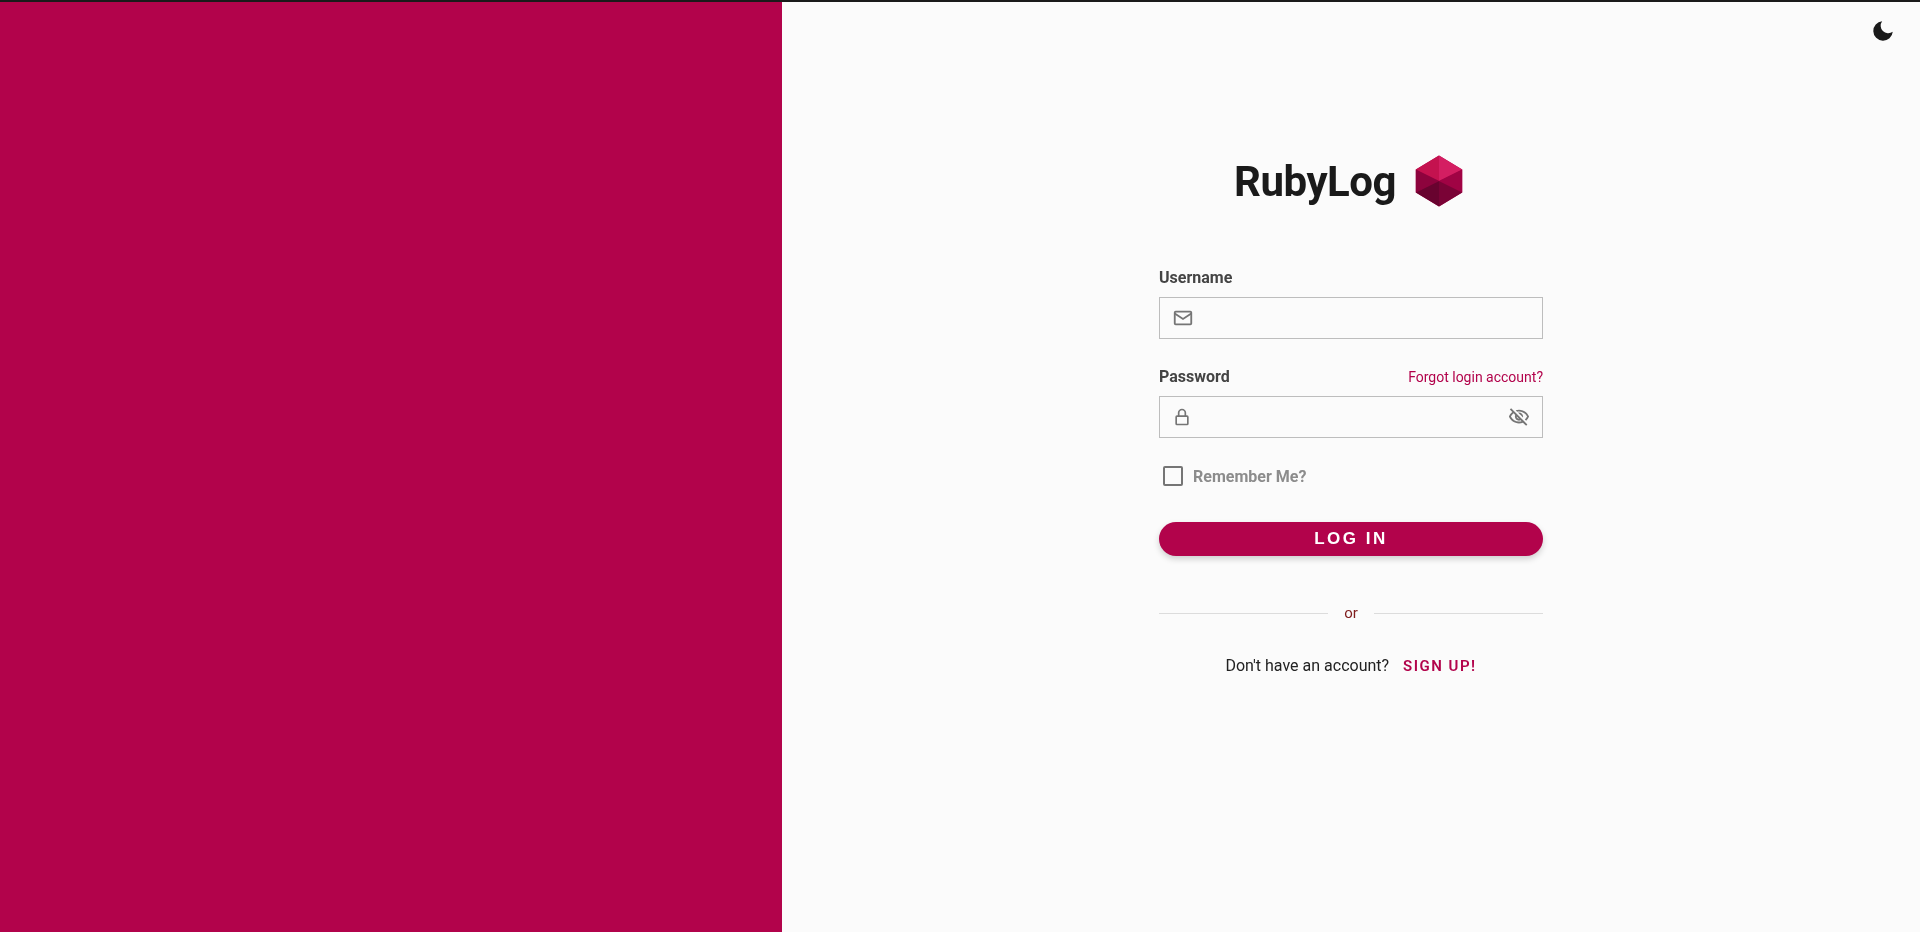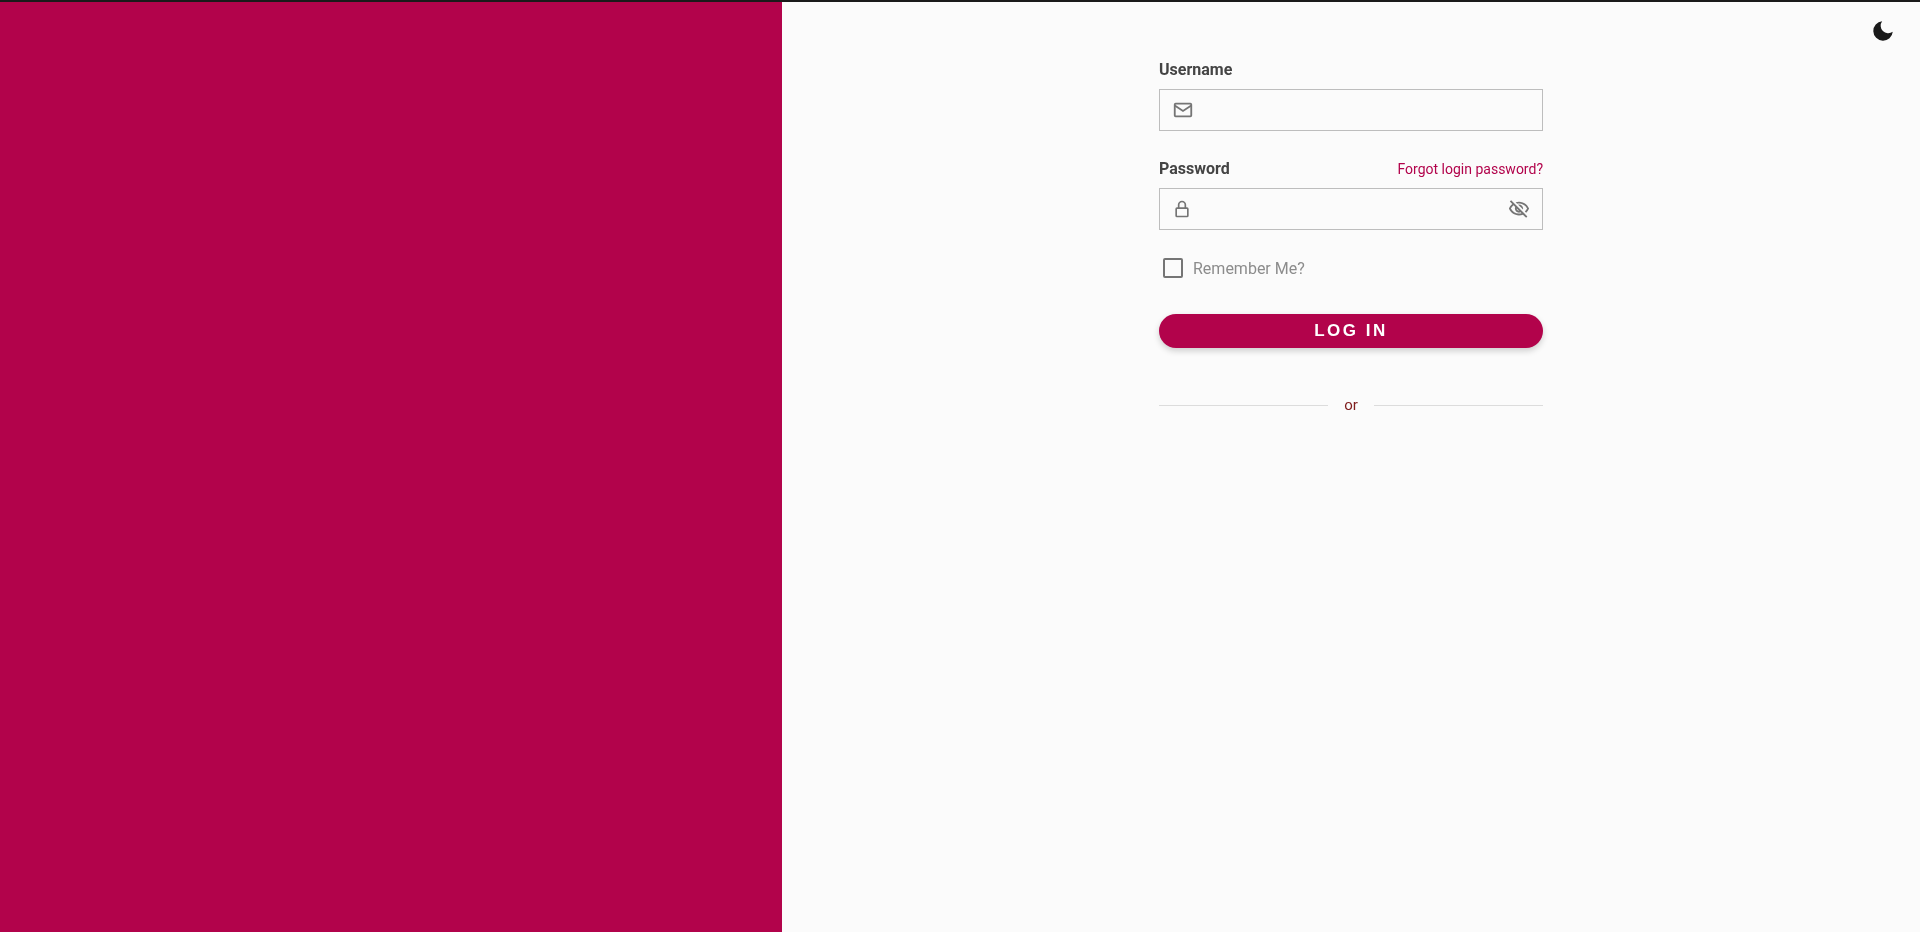--- a/index.html
+++ b/index.html
@@ -129,20 +129,21 @@
     height: 20px;
     border: 2px solid #757575;
     border-radius: 2px;
     cursor: pointer;
     margin-left: 4px;
   }
   .remember-label {
     font-size: 16px;
     color: #8c8c8c;
     cursor: pointer;
+    font-weight: bold;
   }
   .login-btn {
     width: 100%;
     height: 34px;
     background: #b2034b;
     color: #ffffff;
     border: none;
     border-radius: 24px;
     font-size: 17px;
     font-weight: 600;
@@ -191,40 +192,52 @@
 <div class="container">
   <div class="left-panel"></div>
   <div class="right-panel">
 
     <div class="theme-toggle">
       <svg width="26" height="26" viewBox="0 0 24 24" fill="currentColor">
         <path d="M21 12.79A9 9 0 1 1 11.21 3 7 7 0 0 0 21 12.79z"></path>
       </svg>
     </div>
 
+    <div class="logo-section">
+      <span class="logo-text">RubyLog</span>
+      <svg class="logo-gem" viewBox="0 0 100 100">
+        <polygon points="50,6 90,30 90,70 50,94 10,70 10,30" fill="#b2034b"></polygon>
+        <polygon points="50,6 90,30 50,50" fill="#d41e62"></polygon>
+        <polygon points="50,6 10,30 50,50" fill="#c4124f"></polygon>
+        <polygon points="90,30 90,70 50,50" fill="#a00344"></polygon>
+        <polygon points="10,30 10,70 50,50" fill="#8d033d"></polygon>
+        <polygon points="50,94 90,70 50,50" fill="#7a0336"></polygon>
+        <polygon points="50,94 10,70 50,50" fill="#68032f"></polygon>
+      </svg>
+    </div>
 
     <div class="form-section">
 
       <div class="field-group">
         <label class="field-label">Username</label>
         <div class="input-wrapper">
           <span class="input-icon">
             <svg width="22" height="22" viewBox="0 0 24 24" fill="none" stroke="currentColor" stroke-width="2">
               <rect x="3" y="5" width="18" height="14" rx="1"></rect>
               <path d="M3 7l9 6 9-6"></path>
             </svg>
           </span>
           <input class="input-field" type="text" style="">
         </div>
       </div>
 
       <div class="field-group">
         <div class="field-header">
           <label class="field-label" style="margin-bottom:0">Password</label>
-          <a class="forgot-link">Forgot login password?</a>
+          <a class="forgot-link">Forgot login account?</a>
         </div>
         <div class="input-wrapper">
           <span class="input-icon">
             <svg width="20" height="20" viewBox="0 0 24 24" fill="none" stroke="currentColor" stroke-width="2">
               <rect x="5" y="11" width="14" height="10" rx="1"></rect>
               <path d="M8 11V7a4 4 0 0 1 8 0v4"></path>
             </svg>
           </span>
           <input class="input-field" type="password" style="">
           <span class="input-action">
@@ -241,16 +254,20 @@
       </div>
 
       <button class="login-btn">LOG IN</button>
 
       <div class="divider-row">
         <div class="divider-line"></div>
         <span class="divider-text">or</span>
         <div class="divider-line"></div>
       </div>
 
+      <div class="signup-row">
+        <span class="signup-text">Don't have an account?</span>
+        <a class="signup-link">SIGN UP!</a>
+      </div>
 
     </div>
   </div>
 </div>
 
 </body></html>

